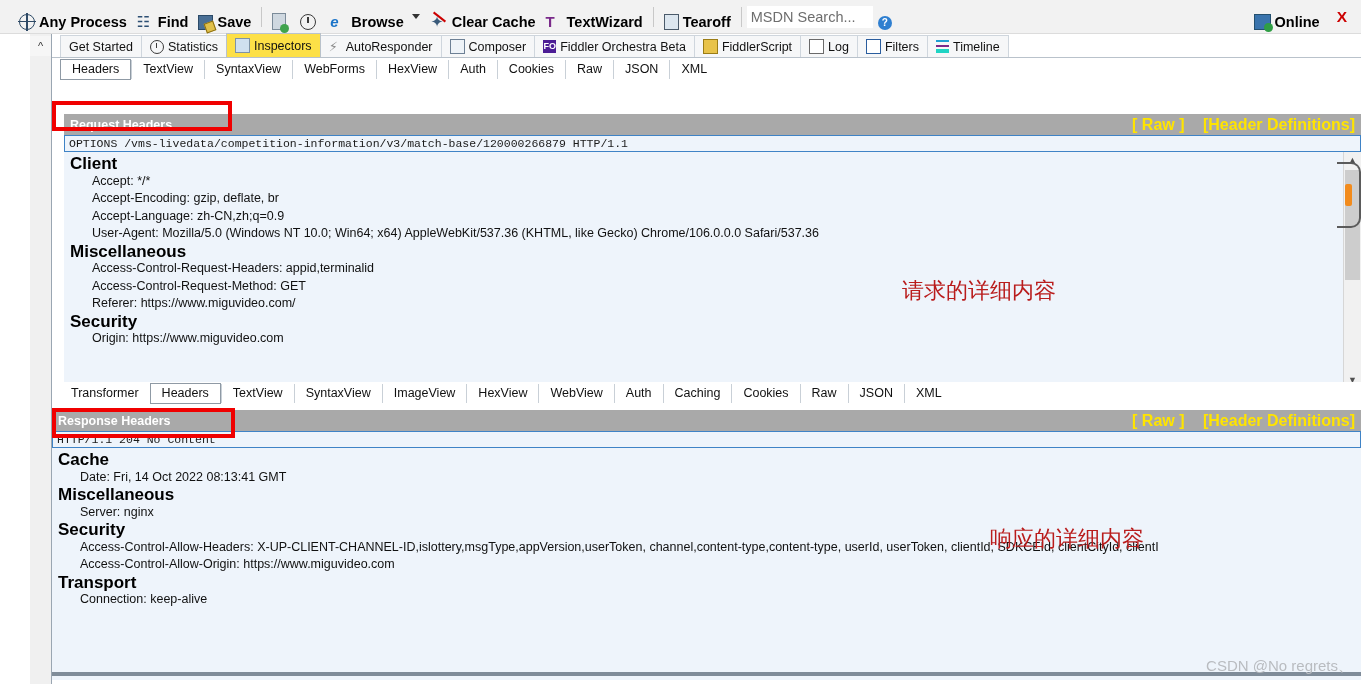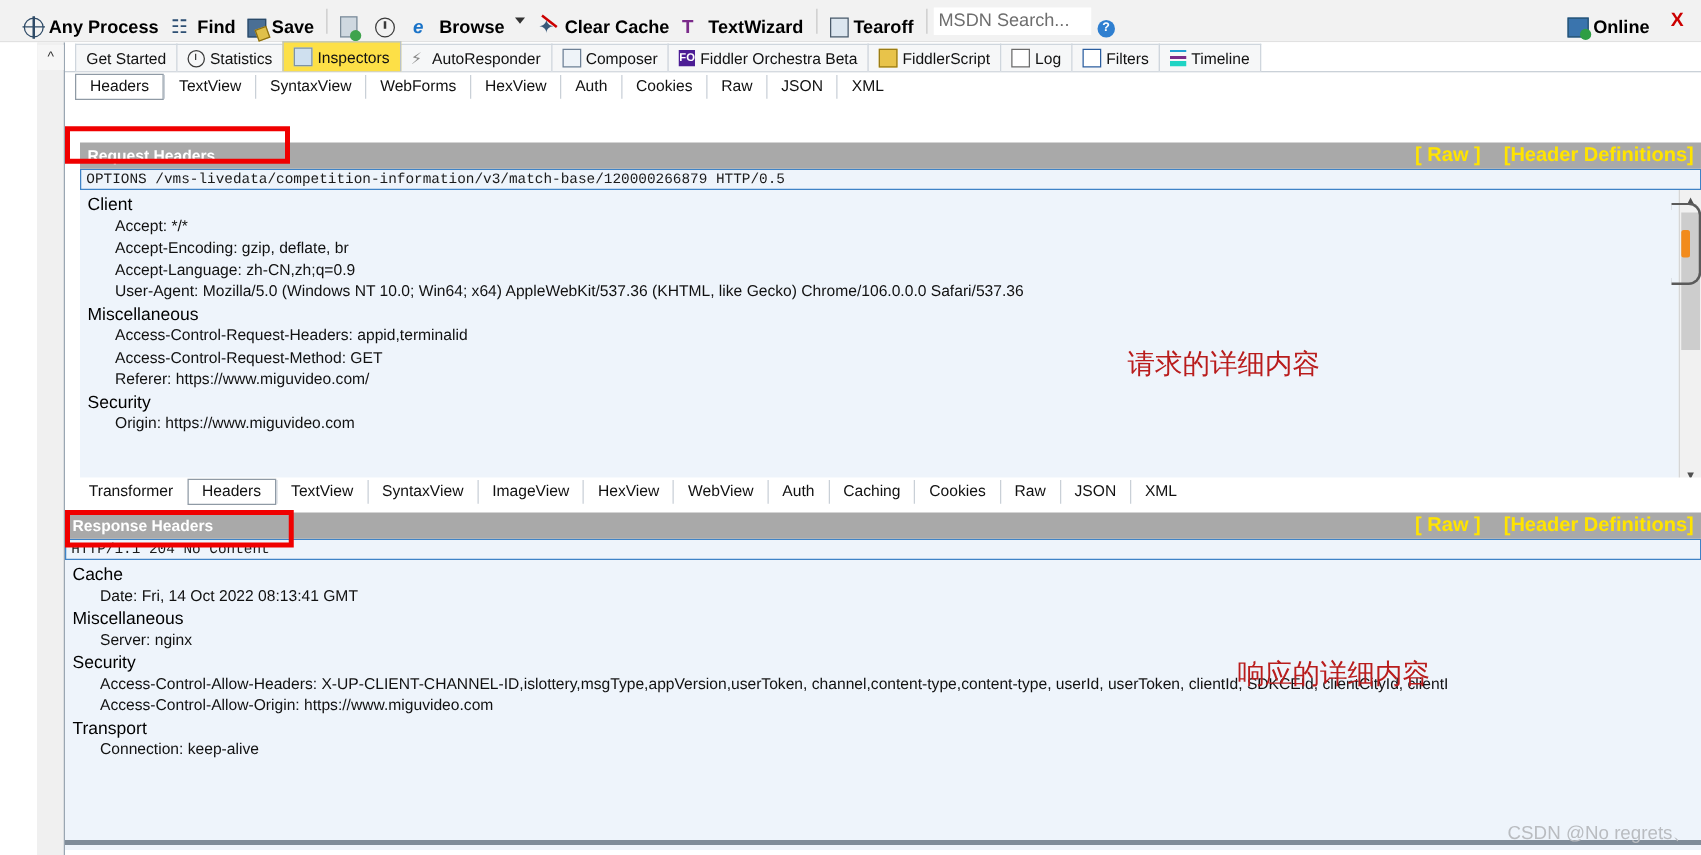--- a/index.html
+++ b/index.html
@@ -196,21 +196,21 @@
     white-space:nowrap;
     line-height:15px;
   }
 
   .hdrbody {
     background:#eef4fb;
     position:relative;
     overflow:hidden;
   }
   .hdrlist { padding:3px 0 0 6px; }
-  .grp { font-weight:normal; font-size:14px; line-height:17.5px; color:#000; }
+  .grp { font-weight:bold; font-size:17px; line-height:17.5px; color:#000; }
   .hdr { font-size:12.5px; line-height:17.5px; color:#111; padding-left:22px; white-space:nowrap; }
 
   
   .vsb {
     position:absolute; right:0; top:0; bottom:0; width:17px;
     background:#f1f1f1; border-left:1px solid #d6d6d6;
   }
   .vsb .arrow {
     height:17px; line-height:17px; text-align:center;
     font-size:9px; color:#505050; background:#f1f1f1;
@@ -426,21 +426,21 @@
     </div>
 
     <div style="position:absolute;left:0;top:80px;right:0;height:275px;margin-left:12px;">
       <div class="panel-bar">
         <span>Request Headers</span>
         <span class="links">
           <span>[ Raw ]</span>
           <span>[Header Definitions]</span>
         </span>
       </div>
-      <div class="reqline">OPTIONS /vms-livedata/competition-information/v3/match-base/120000266879 HTTP/0.5</div>
+      <div class="reqline">OPTIONS /vms-livedata/competition-information/v3/match-base/120000266879 HTTP/1.1</div>
       <div class="hdrbody" style="position:absolute;left:0;top:38px;right:0;bottom:0;">
         <div class="hdrlist" style="position:absolute;left:0;top:0;right:18px;bottom:0;overflow:hidden;">
           <div class="grp">Client</div>
           <div class="hdr">Accept: */*</div>
           <div class="hdr">Accept-Encoding: gzip, deflate, br</div>
           <div class="hdr">Accept-Language: zh-CN,zh;q=0.9</div>
           <div class="hdr">User-Agent: Mozilla/5.0 (Windows NT 10.0; Win64; x64) AppleWebKit/537.36 (KHTML, like Gecko) Chrome/106.0.0.0 Safari/537.36</div>
           <div class="grp">Miscellaneous</div>
           <div class="hdr">Access-Control-Request-Headers: appid,terminalid</div>
           <div class="hdr">Access-Control-Request-Method: GET</div>

